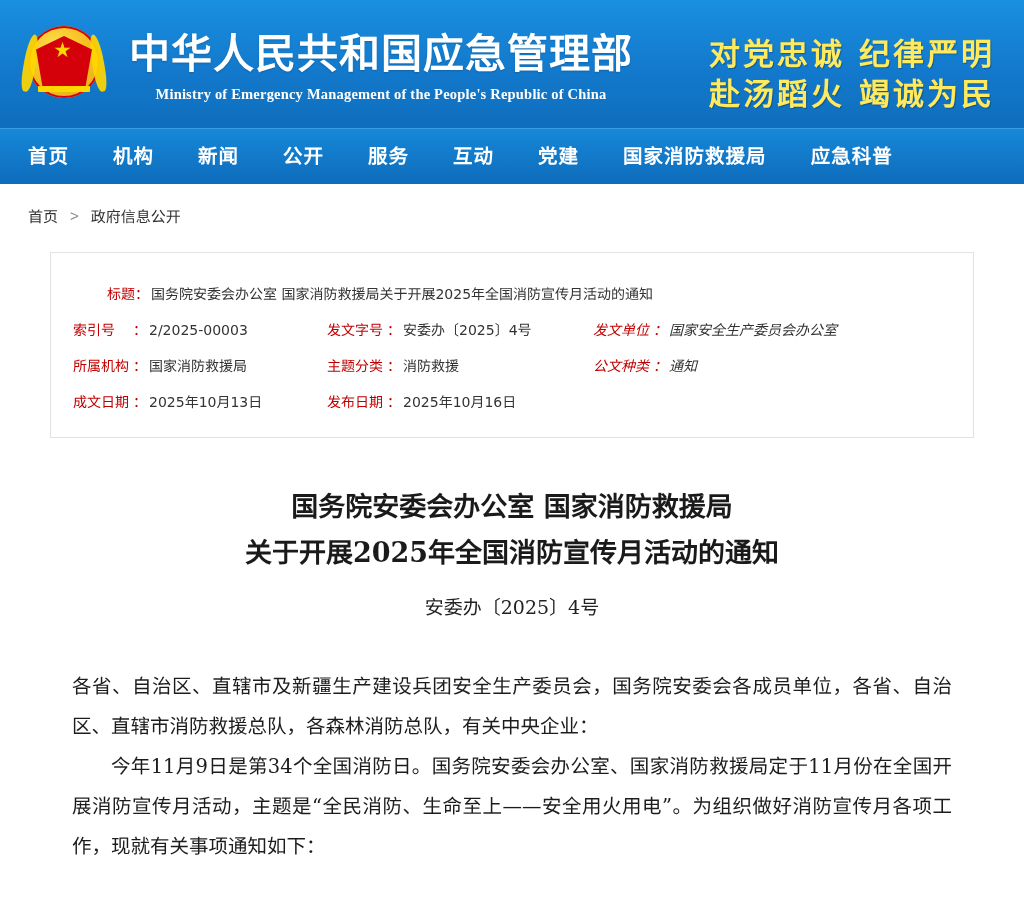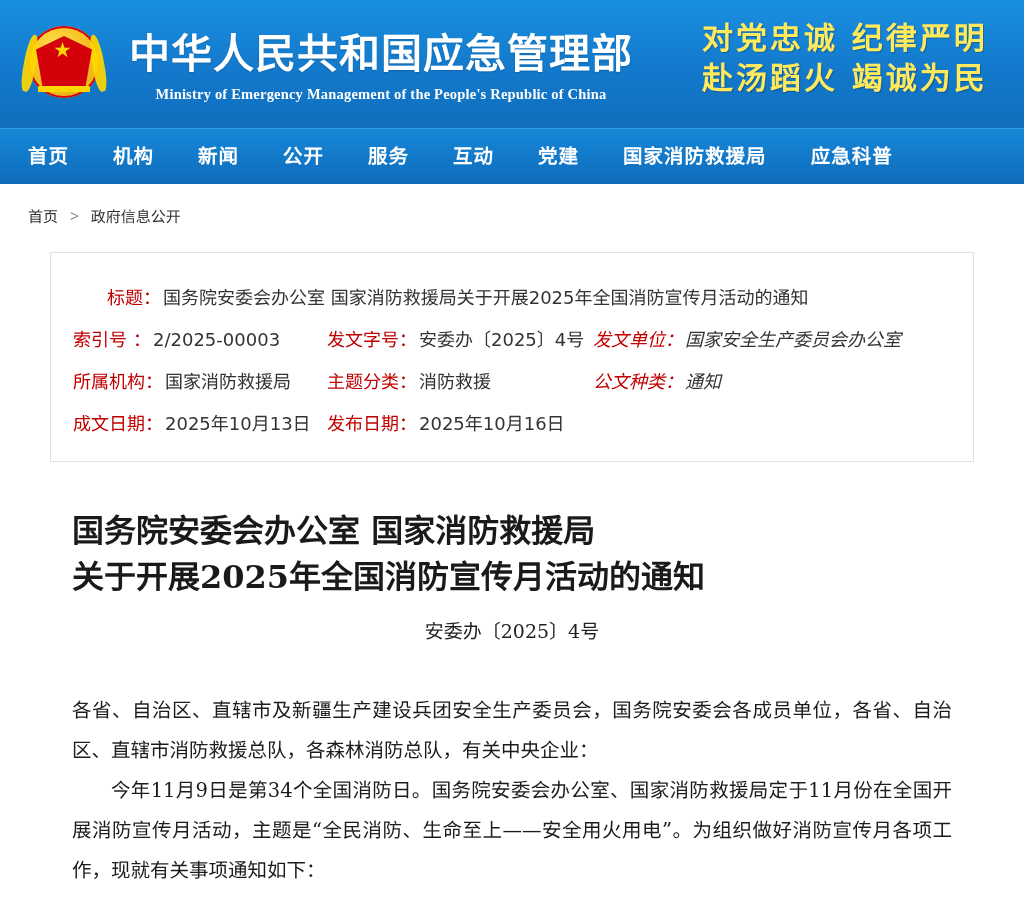--- a/index.html
+++ b/index.html
@@ -96,22 +96,23 @@
     font-family: "Liberation Serif", serif;
     font-size: 14.5px;
     font-weight: bold;
     color: #ffffff;
     letter-spacing: .2px;
     white-space: nowrap;
   }
   .slogan {
     position: absolute;
     right: 22px;
-    top: 18px;
+    top: 34px;
     width: 300px;
+    text-align: center;
     color: #ffe95c;
     font-family: "DejaVu Sans", "Liberation Sans", sans-serif;
     font-weight: bold;
     text-shadow: 1px 1px 1px rgba(0,0,0,.25);
   }
   .slogan .line {
     font-size: 31px;
     line-height: 40px;
     letter-spacing: 3px;
     white-space: nowrap;
@@ -163,21 +164,21 @@
     box-sizing: border-box;
   }
   .meta-row {
     display: flex;
     padding: 8px 0;
   }
   .meta-row.single { padding-left: 56px; }
   .meta-cell {
     display: flex;
     align-items: baseline;
-    font-size: 18px;
+    font-size: 14px;
     box-sizing: border-box;
   }
   .meta-cell.c1 { width: 276px; padding-left: 22px; justify-content: flex-start; }
   .meta-cell.c2 { width: 266px; }
   .meta-cell.c3 { width: 360px; font-style: italic; }
   .meta-label {
     color: #c00000;
     white-space: nowrap;
     font-family: "DejaVu Sans", "Liberation Sans", sans-serif;
   }
@@ -188,23 +189,24 @@
     font-family: "DejaVu Sans", "Liberation Sans", sans-serif;
     white-space: nowrap;
   }
 
   
   .article {
     width: 880px;
     margin: 46px auto 0 auto;
   }
   .doc-title {
+    text-align: center;
     font-family: "DejaVu Serif", "Liberation Serif", serif;
     font-weight: bold;
-    font-size: 32px;
+    font-size: 27px;
     color: #1a1a1a;
     line-height: 46px;
   }
   .doc-title .l2 { display: block; }
   .doc-number {
     text-align: center;
     margin-top: 16px;
     font-family: "DejaVu Serif", "Liberation Serif", serif;
     font-size: 19px;
     color: #222;

